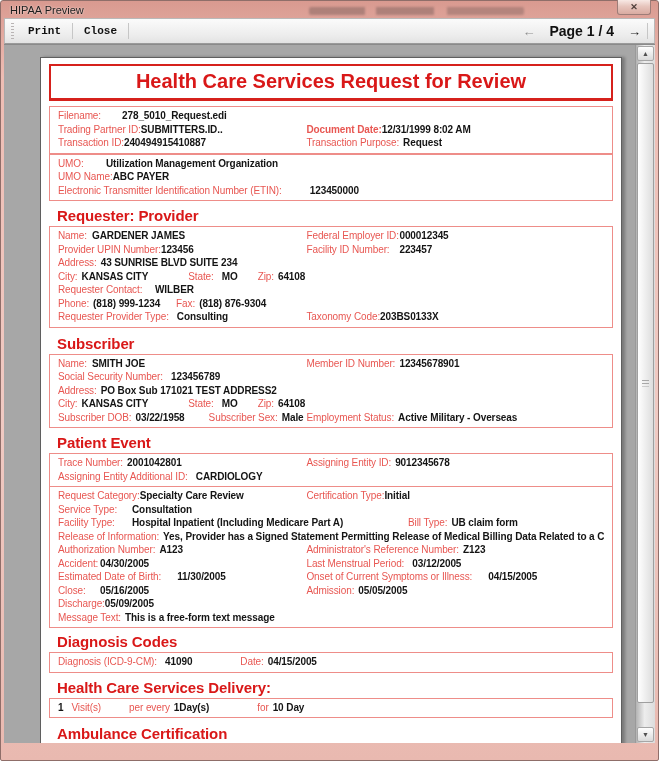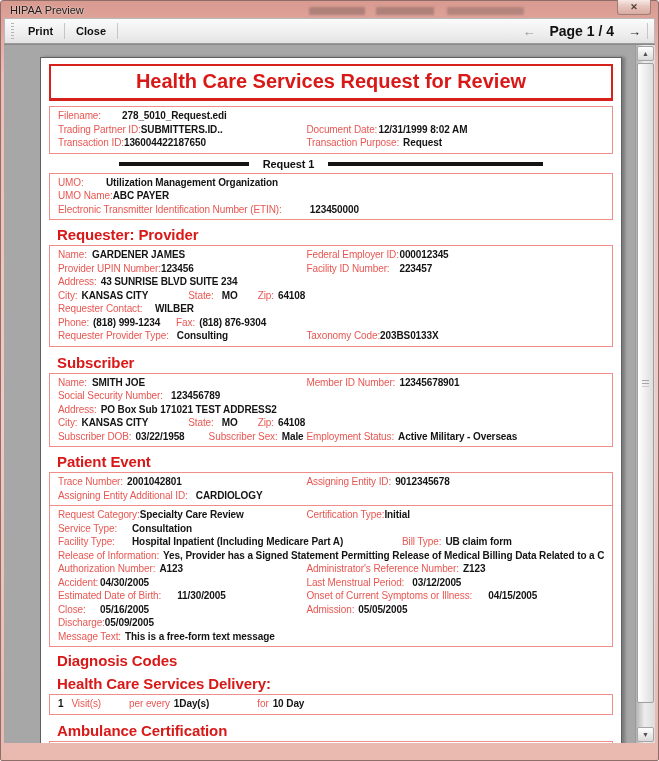--- a/index.html
+++ b/index.html
@@ -25,21 +25,21 @@
     background:linear-gradient(#f8e9e5,#e7c5bd 45%,#d9aba1);
     border:1px solid #9d7d78; border-top:none; border-radius:0 0 3px 3px;
     font-size:9px; font-weight:bold; color:#4f3f3b; cursor:default; }
 
   
   .toolbar { height:26px; flex:0 0 auto; display:flex; align-items:center; padding:0 4px;
     background:linear-gradient(#fbfbfb,#ececec 70%,#e2e2e2);
     border:1px solid #b9b9b9; border-bottom:1px solid #9a9a9a; border-radius:1px; }
   .grip { width:3px; height:16px; margin:0 5px 0 2px;
     background:repeating-linear-gradient(#b9b4b4 0 1px, transparent 1px 3px); }
-  .tb-btn { border:none; background:transparent; font-family:Liberation Sans, sans-serif;
+  .tb-btn { border:none; background:transparent; font-family:Liberation Mono, monospace;
     font-size:11px; font-weight:bold; color:#111; padding:3px 9px; cursor:default; }
   .sep { width:1px; height:16px; background:#c6c6c6; margin:0 2px; }
   .tb-spacer { flex:1; }
   .nav-arrow { font-size:13px; font-weight:bold; padding:0 4px; cursor:default; }
   .nav-arrow.prev { color:#8f8f8f; }
   .nav-arrow.next { color:#1a1a1a; }
   .page-label { font-size:14px; font-weight:bold; color:#111; margin:0 10px; }
 
   
   .viewer { flex:1; position:relative; overflow:hidden; background:#a7a7a7;
@@ -61,29 +61,29 @@
     background:repeating-linear-gradient(#a8a8a8 0 1px, transparent 1px 3px); }
 
   
   .page { font-size:10px; letter-spacing:-0.1px; color:#141414; }
   .title-box { margin:6px 8px 5px; border:2px solid #d6211c; border-bottom-width:3px;
     padding:4px 0 5px; text-align:center; }
   .doc-title { font-size:20px; font-weight:bold; color:#d91818; letter-spacing:0; }
   .box { border:1px solid #ee8d89; margin:0 8px; padding:2px 8px 3px; background:#fff; }
   .row { line-height:13.5px; white-space:nowrap; overflow:hidden; }
   .two { display:grid; grid-template-columns:45.5% 54.5%; }
-  .two-bill { display:grid; grid-template-columns:63% 37%; }
+  .two-bill { display:grid; grid-template-columns:63% 37%;gap:6px; }
   .lbl { color:#e85752; }
   .val { color:#141414; font-weight:bold; margin-left:4px; }
   .lbl.mw + .val, .v0 { margin-left:0; }
   .mw34 { display:inline-block; min-width:34px; }
   .mw42 { display:inline-block; min-width:42px; }
   .mw48 { display:inline-block; min-width:48px; }
   .mw64 { display:inline-block; min-width:64px; }
-  .mw70 { display:inline-block; min-width:72px; }
+  .mw70 { display:inline-block; min-width:72px;font-weight:bold; }
   .mw74 { display:inline-block; min-width:74px; }
   .mw92 { display:inline-block; min-width:93px; }
   .mw97 { display:inline-block; min-width:97px; }
   .g8 { margin-left:8px; } .g16 { margin-left:16px; } .g20 { margin-left:20px; }
   .g24 { margin-left:24px; } .g28 { margin-left:28px; } .g40 { margin-left:40px; } .g48 { margin-left:48px; }
   .heading { font-size:15px; font-weight:bold; color:#d91818; margin:6px 0 2px 16px; }
   .mt5 { margin-top:5px; } .mt7 { margin-top:7px; }
   .banner { display:flex; align-items:center; justify-content:center; margin:4px 0 3px; }
   .bar { height:4px; background:#141414; }
   .bar.l { width:130px; } .bar.r { width:215px; }
@@ -125,30 +125,25 @@
 
       <div class="box mt5">
         <div class="row">
           <span class="lbl mw mw64">Filename:</span><span class="val">278_5010_Request.edi</span>
         </div>
         <div class="row two">
           <div><span class="lbl mw mw64">Trading Partner ID:</span><span class="val">SUBMITTERS.ID..</span></div>
           <div><span class="lbl mw mw70">Document Date:</span><span class="val">12/31/1999 8:02 AM</span></div>
         </div>
         <div class="row two">
-          <div><span class="lbl mw mw64">Transaction ID:</span><span class="val">136004422187650</span></div>
+          <div><span class="lbl mw mw64">Transaction ID:</span><span class="val">240494915410887</span></div>
           <div><span class="lbl">Transaction Purpose:</span><span class="val">Request</span></div>
         </div>
       </div>
 
-      <div class="banner">
-        <div class="bar l"></div>
-        <span class="banner-text">Request 1</span>
-        <div class="bar r"></div>
-      </div>
 
       <div class="box">
         <div class="row">
           <span class="lbl mw mw48">UMO:</span><span class="val">Utilization Management Organization</span>
         </div>
         <div class="row">
           <span class="lbl mw mw48">UMO Name:</span><span class="val">ABC PAYER</span>
         </div>
         <div class="row">
           <span class="lbl">Electronic Transmitter Identification Number (ETIN):</span><span class="val g28">123450000</span>
@@ -247,20 +242,25 @@
         </div>
         <div class="row">
           <span class="lbl mw mw42">Discharge:</span><span class="val">05/09/2005</span>
         </div>
         <div class="row">
           <span class="lbl">Message Text:</span><span class="val">This is a free-form text message</span>
         </div>
       </div>
 
       <div class="heading mt5">Diagnosis Codes</div>
+      <div class="box">
+        <div class="row">
+          <span class="lbl">Diagnosis (ICD-9-CM):</span><span class="val g8">41090</span><span class="lbl g48">Date:</span><span class="val">04/15/2005</span>
+        </div>
+      </div>
 
       <div class="heading">Health Care Services Delivery:</div>
       <div class="box">
         <div class="row">
           <span class="val v0">1</span><span class="lbl g8">Visit(s)</span><span class="lbl g28">per every</span><span class="val">1Day(s)</span><span class="lbl g48">for</span><span class="val">10 Day</span>
         </div>
       </div>
 
       <div class="heading mt7">Ambulance Certification</div>
       <div class="box">

